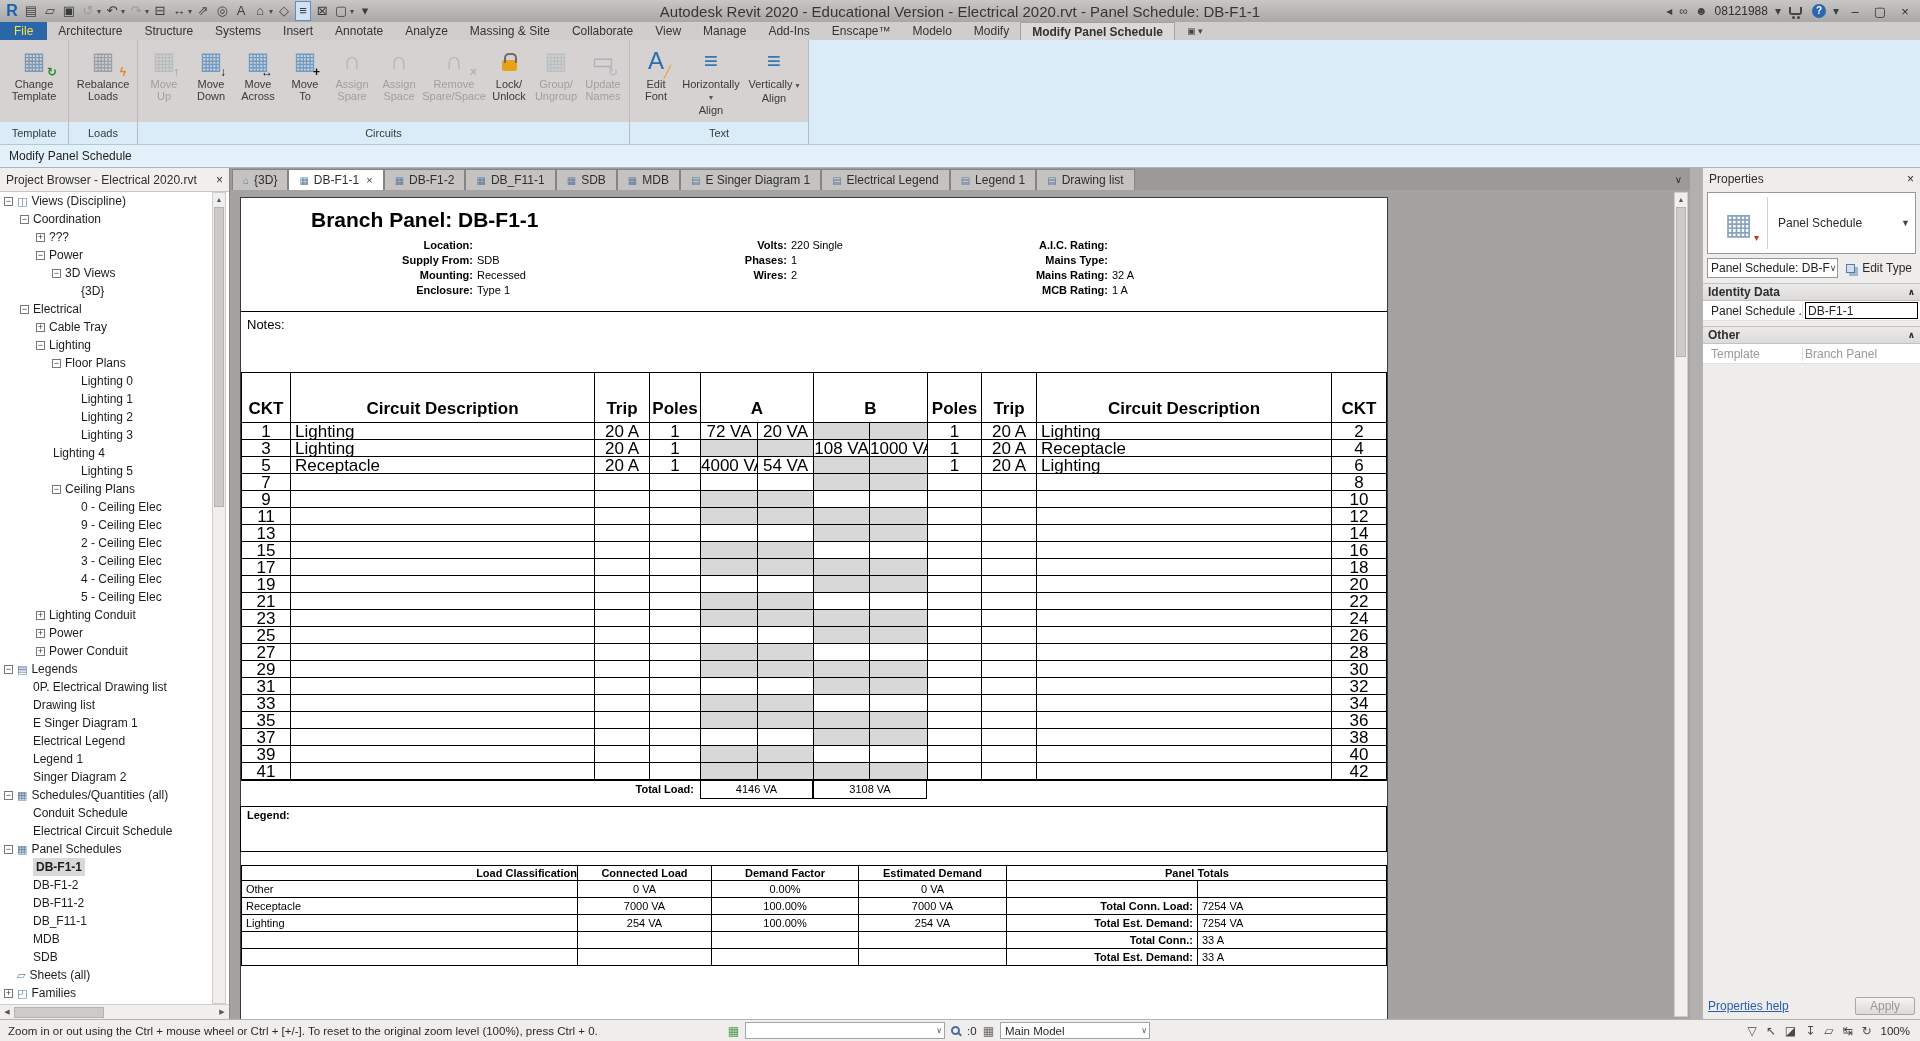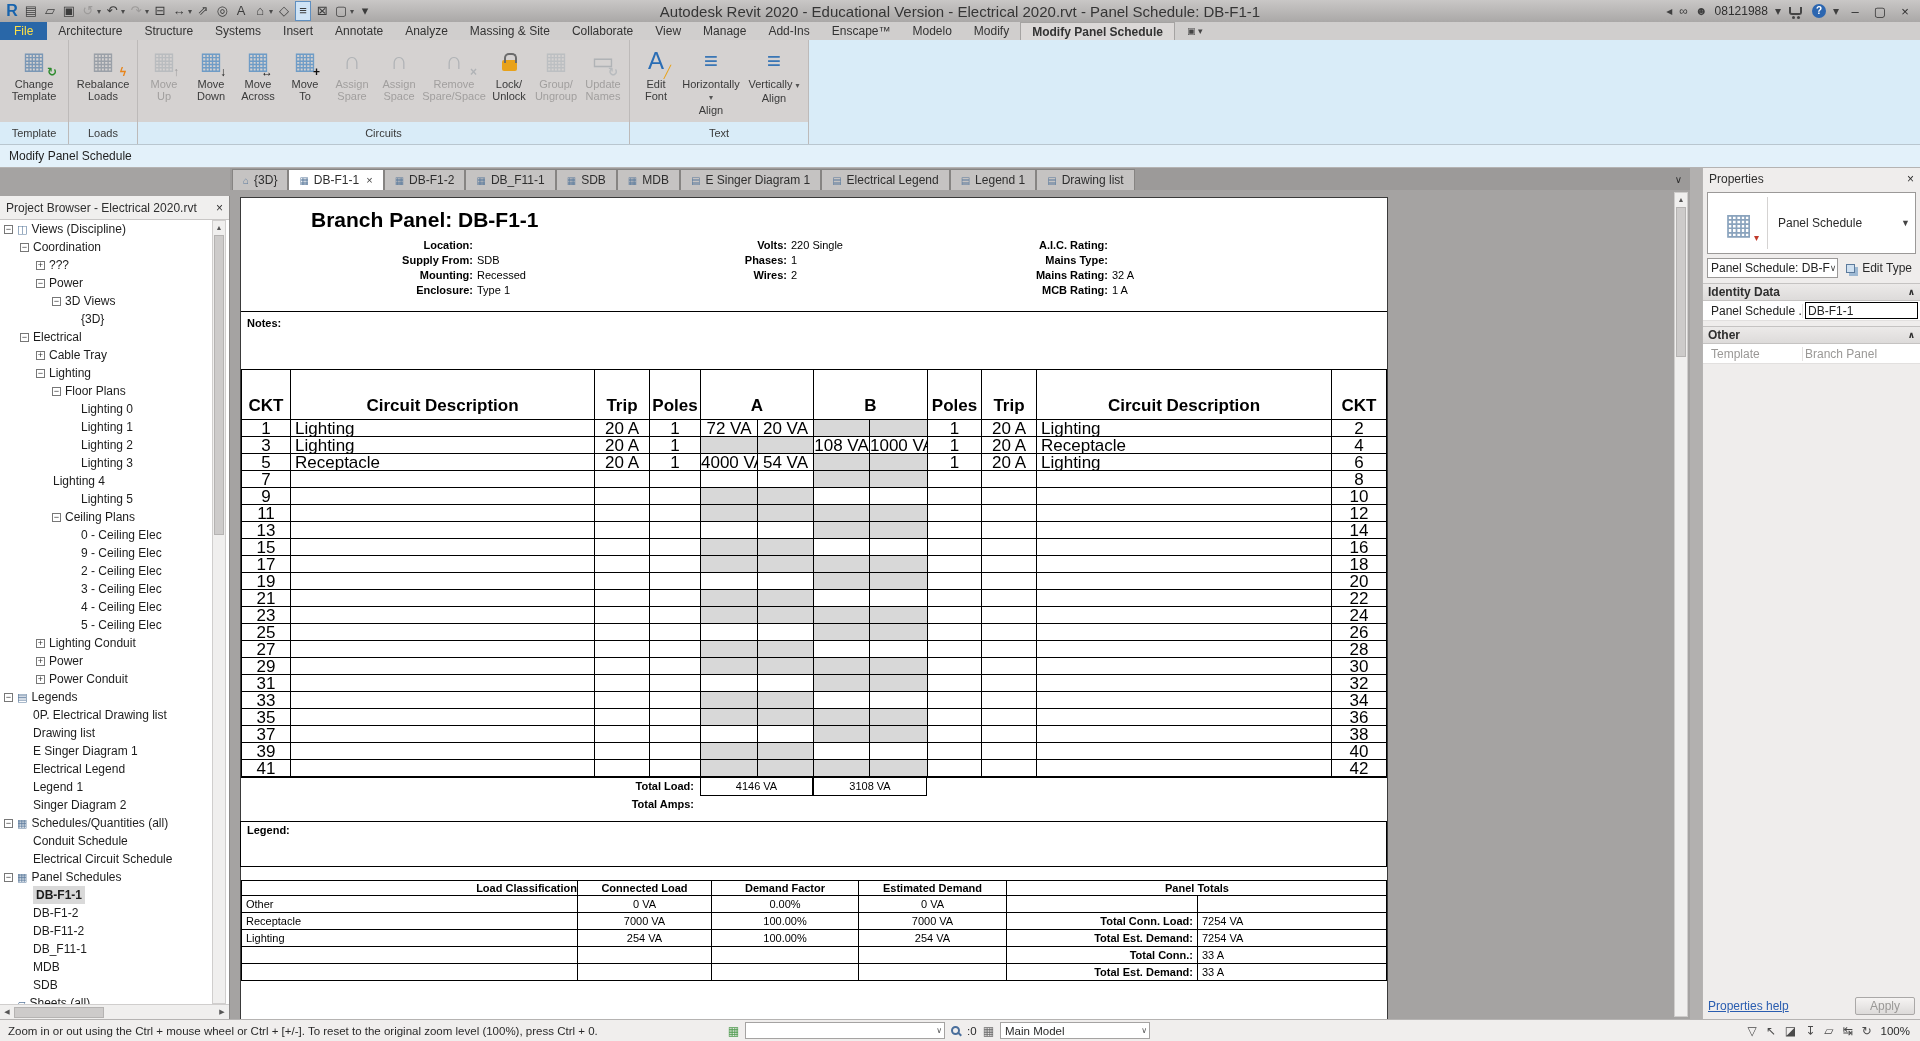--- a/index.html
+++ b/index.html
@@ -46,21 +46,21 @@
   .rglabel{height:22px;background:#d9ecf8;text-align:center;line-height:22px;font-size:11px;color:#3a3a3a;}
   .rfill{flex:1;background:#d9ecf8;}
 
   
   .modebar{position:absolute;left:0;top:145px;width:1920px;height:23px;background:#e3f1fa;border-bottom:1px solid #b5b3b2;line-height:22px;padding-left:9px;font-size:12px;color:#1f1f1f;}
 
   
   .main{position:absolute;left:0;top:168px;width:1920px;height:851px;display:flex;}
 
   
-  .browser{position:relative;width:230px;background:#fff;border-right:1px solid #8a8887;margin-top:28px;}
+  .browser{position:relative;width:230px;background:#fff;border-right:1px solid #8a8887;}
   .br-h{height:24px;background:#f0efee;border-bottom:1px solid #c9c7c6;display:flex;align-items:center;padding:0 6px;font-size:12px;color:#2e2e2e;}
   .br-x{margin-left:auto;font-size:12px;color:#333;}
   .tree{position:absolute;left:0;top:24px;bottom:15px;width:213px;overflow:hidden;}
   .titem{height:18px;line-height:18px;white-space:nowrap;display:flex;align-items:center;font-size:12px;color:#1c1c1c;}
   .texp{display:inline-block;width:9px;height:9px;border:1px solid #777;background:#fff;font-size:9px;line-height:7px;text-align:center;color:#333;margin-right:4px;flex:none;}
   .tspace{display:inline-block;width:13px;flex:none;}
   .tico{font-size:11px;color:#5b7a9c;margin-right:4px;flex:none;}
   .titem.sel .tlabel{background:#d9d9d9;font-weight:bold;padding:0 3px;}
   .vscroll{position:absolute;right:3px;top:24px;bottom:15px;width:14px;background:#f0efee;border:1px solid #d0cecd;}
   .vscroll .arr{height:13px;text-align:center;font-size:7px;line-height:13px;color:#555;}
@@ -89,21 +89,21 @@
   .ptitle{margin:10px 0 0 70px;font-size:21px;font-weight:bold;}
   .pinfo{position:relative;height:64px;margin-top:6px;font-size:11px;}
   .pcol{position:absolute;top:0;}
   .pfrow{display:flex;height:15px;line-height:15px;}
   .pflabel{font-weight:bold;text-align:right;}
   .pfvalue{margin-left:4px;}
   .c1{left:0;width:460px;} .c1 .pflabel{width:232px;}
   .c2{left:460px;width:315px;} .c2 .pflabel{width:86px;}
   .c3{left:775px;width:370px;} .c3 .pflabel{width:92px;}
   .pdivider{border-top:1px solid #000;margin-top:9px;}
-  .pnotes{margin:5px 0 0 6px;font-weight:bold;font-size:11px;}
+  .pnotes{margin:5px 0 0 6px;font-weight:normal;font-size:13px;}
 
   .ctable{display:grid;grid-template-columns:49px 304px 55px 51px 57px 56px 56px 58px 54px 55px 295px 55px;margin:40px 0 0 0;border:1px solid #000;border-left:none;font-size:17px;}
   .ch{border-left:1px solid #000;border-bottom:1px solid #000;height:50px;display:flex;align-items:flex-end;justify-content:center;font-weight:bold;padding-bottom:3px;}
   .cc{border-left:1px solid #000;border-bottom:1px solid #000;height:17px;line-height:17px;overflow:hidden;white-space:nowrap;}
   .ctr{text-align:center;} .lft{padding-left:4px;} .rgt{text-align:right;padding-right:4px;}
   .shade{background:#d8d8d8;}
 
   .trow{display:grid;grid-template-columns:459px 113px 114px 462px;height:18px;font-size:11px;}
   .trow .tl{text-align:right;font-weight:bold;padding-right:6px;line-height:17px;}
   .trow .tv{text-align:center;line-height:16px;}
@@ -933,26 +933,20 @@
               <div class="cc ctr"></div>
               <div class="cc lft"></div>
               <div class="cc ctr">42</div>
             </div>
           <div class="trow bordered">
             <div class="tl">Total Load:</div>
             <div class="tv">4146 VA</div>
             <div class="tv">3108 VA</div>
             <div></div>
           </div>
-          <div class="trow">
-            <div class="tl">Total Amps:</div>
-            <div class="tv"></div>
-            <div class="tv"></div>
-            <div></div>
-          </div>
           <div class="legendbox">
             <span>Legend:</span>
           </div>
           <div class="ltable" id="ltable">
               <div class="lh lft" style="text-align: right;">Load Classification</div>
               <div class="lh">Connected Load</div>
               <div class="lh">Demand Factor</div>
               <div class="lh">Estimated Demand</div>
               <div class="lh" style="grid-column: span 2;">Panel Totals</div>
               <div class="lc lft">Other</div>

